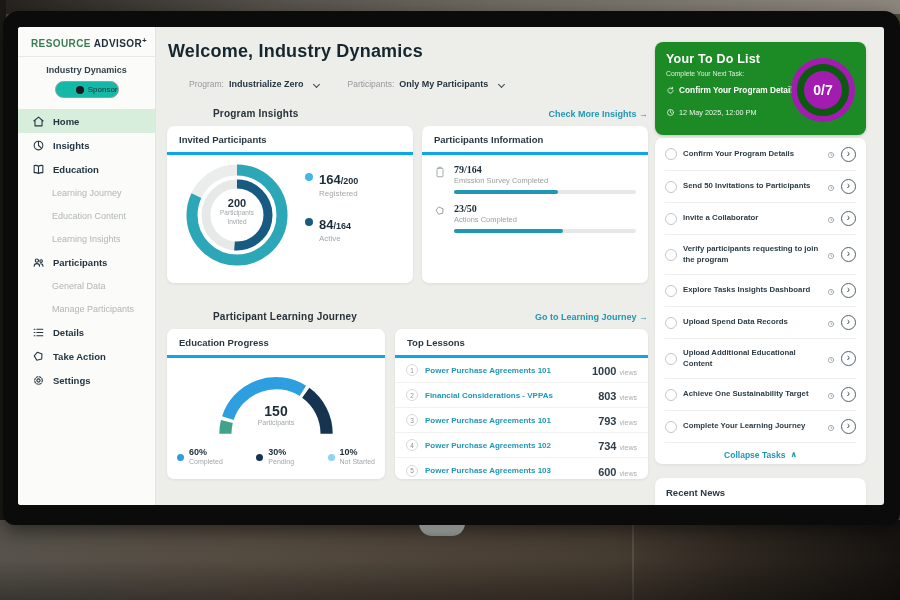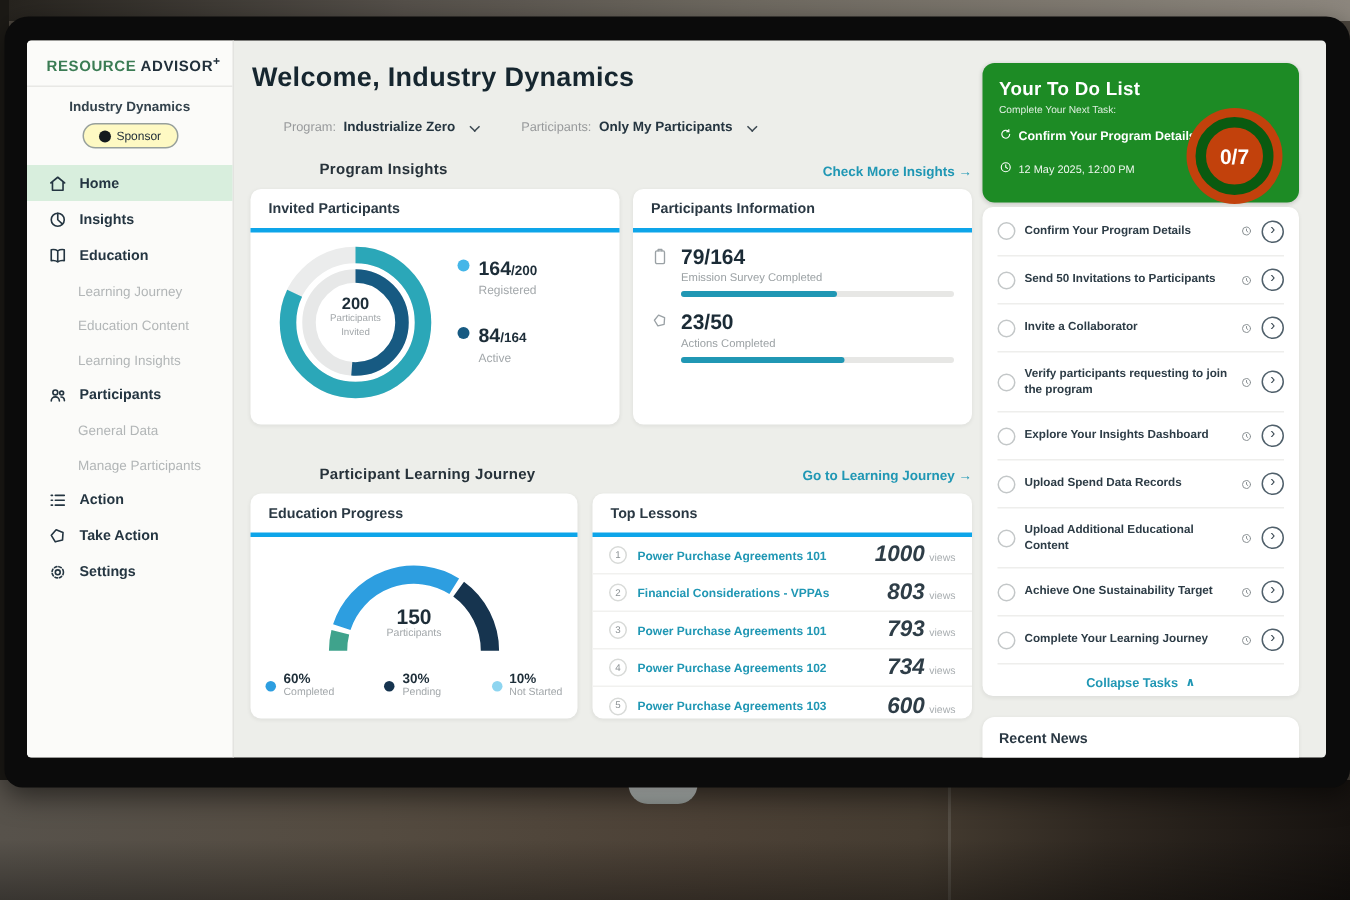--- a/index.html
+++ b/index.html
@@ -25,21 +25,21 @@
     border-radius:16px 16px 12px 12px;box-shadow:0 6px 18px rgba(0,0,0,.5);}
   #screen{position:absolute;left:15px;top:16px;width:866px;height:478px;background:#edeeea;
     border-radius:3px;overflow:hidden;}
 
   
   #sidebar{position:absolute;left:0;top:0;width:138px;height:478px;background:#fbfbf9;border-right:1px solid #e3e3e0;}
   #logo{padding:9px 0 7px 13px;font-size:10px;font-weight:700;letter-spacing:.4px;border-bottom:1px solid #e8e8e5;}
   #logo .g{color:#3b7c54;} #logo .d{color:#22303b;} #logo .plus{color:#22303b;font-size:8px;vertical-align:4px;}
   #org-name{margin-top:8px;text-align:center;font-size:9px;font-weight:700;color:#33424c;}
   #sponsor-pill{margin:6px auto 0;width:64px;height:17px;border:1px solid #97a09c;border-radius:9px;
-    display:flex;align-items:center;justify-content:center;gap:4px;font-size:8px;color:#22303b;background:#fef9c3;}
+    display:flex;align-items:center;justify-content:flex-end;gap:4px;font-size:8px;color:#22303b;background:#14b8a6;}
   #sponsor-pill .dot{width:8px;height:8px;border-radius:50%;background:#141a1e;}
   #nav{margin-top:11px;display:flex;flex-direction:column;}
   .nav-item{height:24px;display:flex;align-items:center;gap:8px;padding-left:13px;
     font-size:9.5px;font-weight:700;color:#243541;cursor:pointer;}
   .nav-item.sub{height:23px;padding-left:34px;font-size:9px;font-weight:400;color:#b2b6b7;}
   .nav-item.active{background:#d8eedd;}
   .nav-icon{width:14px;height:14px;display:flex;align-items:center;justify-content:center;}
   .nav-icon svg{width:13px;height:13px;stroke:#243541;fill:none;stroke-width:2;stroke-linecap:round;stroke-linejoin:round;}
 
   
@@ -68,21 +68,21 @@
   .legend-item{display:flex;align-items:flex-start;gap:6px;}
   .legend-dot{width:8px;height:8px;border-radius:50%;margin-top:3px;}
   .legend-big{font-size:13px;font-weight:800;color:#1d2d38;}
   .legend-small{font-size:9px;font-weight:700;color:#1d2d38;}
   .legend-sub{font-size:8px;color:#a2a7aa;margin-top:1px;}
 
   
   #card-info{left:404px;top:99px;width:226px;height:157px;}
   .stat-row{display:flex;gap:8px;padding:9px 14px 0 12px;}
   .stat-icon svg{width:12px;height:12px;stroke:#9aa1a5;fill:none;stroke-width:1.8;stroke-linecap:round;stroke-linejoin:round;}
-  .stat-value{font-size:14px;font-weight:800;color:#1b2b36;line-height:1.1;}
+  .stat-value{font-size:10px;font-weight:800;color:#1b2b36;line-height:1.1;font-family:Liberation Serif, serif;}
   .stat-label{font-size:7.5px;color:#9ba1a4;margin-top:1px;}
   .bar{width:182px;height:4px;border-radius:2px;background:#e7e7e5;margin-top:5px;}
   .bar-fill{height:4px;border-radius:2px;background:#2097b4;}
 
   
   #card-edu{left:149px;top:302px;width:218px;height:150px;}
   #gauge-wrap{position:absolute;left:34px;top:30px;width:150px;height:82px;}
   #gauge-center{position:absolute;left:0;top:44px;width:150px;text-align:center;}
   #gauge-center .v{font-size:14px;font-weight:700;color:#1d2d38;}
   #gauge-center .l{font-size:7px;color:#a2a7aa;}
@@ -92,33 +92,33 @@
   .gl-pct{font-size:9px;font-weight:800;color:#1d2d38;}
   .gl-label{font-size:7px;color:#a2a7aa;margin-top:1px;}
 
   
   #card-lessons{left:377px;top:302px;width:253px;height:150px;}
   .lesson-row{display:flex;align-items:center;gap:7px;padding:0 11px;height:25px;border-bottom:1px solid #f1f1ef;}
   .lesson-row:last-child{border-bottom:none;}
   .rank{width:12px;height:12px;border:1px solid #d8dad8;border-radius:50%;font-size:6.5px;color:#8b9194;
     display:flex;align-items:center;justify-content:center;flex:none;}
   .lesson-title{font-size:8px;font-weight:700;color:#2097b4;flex:1;white-space:nowrap;overflow:hidden;cursor:pointer;}
-  .views-n{font-size:15px;font-weight:800;color:#2e3d47;font-style:italic;}
+  .views-n{font-size:11px;font-weight:800;color:#2e3d47;}
   .views-l{font-size:7px;color:#a9aeb1;margin-left:3px;}
 
   
   #card-todo-hero{left:637px;top:15px;width:211px;height:93px;border-radius:8px;background:#1d8b25;position:absolute;
     box-shadow:0 1px 3px rgba(30,30,30,.2);padding:10px 11px;color:#fff;}
   #todo-title{font-size:12.5px;font-weight:800;letter-spacing:.2px;}
   #todo-sub{font-size:6.8px;opacity:.85;margin-top:4px;}
   .hero-row{display:flex;align-items:center;gap:4px;margin-top:4px;}
   .hero-row svg{width:9px;height:9px;stroke:#fff;fill:none;stroke-width:2;stroke-linecap:round;}
   #todo-next{font-size:8.3px;font-weight:700;}
   #todo-due{font-size:7.3px;opacity:.92;}
-  #todo-ring{position:absolute;right:11px;top:30px;width:64px;height:64px;border-radius:50%;background:#c2410c;}
+  #todo-ring{position:absolute;right:11px;top:16px;width:64px;height:64px;border-radius:50%;background:#a21caf;}
   #todo-ring-inner{position:absolute;left:6px;top:6px;width:52px;height:52px;border-radius:50%;border:7px solid #0a5a10;}
   #todo-progress{position:absolute;left:0;top:0;width:64px;height:64px;display:flex;align-items:center;justify-content:center;
     font-size:14px;font-weight:800;color:#fff;}
 
   
   #card-todo-list{left:637px;top:111px;width:211px;height:326px;padding:0 10px;}
   .todo-row{display:flex;align-items:center;gap:6px;border-top:1px solid #eeeeec;min-height:32px;padding:3px 0;}
   .todo-row:first-child{border-top:none;}
   .todo-check{width:12px;height:12px;border:1.5px solid #c3c7c8;border-radius:50%;flex:none;cursor:pointer;}
   .todo-label{flex:1;font-size:7.8px;font-weight:600;color:#2d3c46;line-height:1.35;}
@@ -209,21 +209,21 @@
         </div>
         <div class="nav-item sub">
           <span>Manage Participants</span>
         </div>
         <div class="nav-item">
           <span class="nav-icon">
                 <svg viewBox="0 0 24 24">
                   <path d="M4 6h1.5M9 6h11M4 12h1.5M9 12h11M4 18h1.5M9 18h11"></path>
                 </svg>
               </span>
-          <span>Action</span>
+          <span>Details</span>
         </div>
         <div class="nav-item">
           <span class="nav-icon">
                 <svg viewBox="0 0 24 24">
                   <path d="M12 3.8 19.4 9l-2.8 8.9H7.4L4.6 9z" transform="rotate(-14 12 12)"></path>
                 </svg>
               </span>
           <span>Take Action</span>
         </div>
         <div class="nav-item">
@@ -444,21 +444,21 @@
         <span class="todo-check"></span>
         <span class="todo-label">Verify participants requesting to join the program</span>
         <span class="todo-clock"><svg viewBox="0 0 24 24">
                 <circle cx="12" cy="12" r="8"></circle>
                 <path d="M12 8v4l2.7 2"></path>
               </svg></span>
         <span class="todo-go"></span>
       </div>
       <div class="todo-row">
         <span class="todo-check"></span>
-        <span class="todo-label">Explore Your Insights Dashboard</span>
+        <span class="todo-label">Explore Tasks Insights Dashboard</span>
         <span class="todo-clock"><svg viewBox="0 0 24 24">
                 <circle cx="12" cy="12" r="8"></circle>
                 <path d="M12 8v4l2.7 2"></path>
               </svg></span>
         <span class="todo-go"></span>
       </div>
       <div class="todo-row">
         <span class="todo-check"></span>
         <span class="todo-label">Upload Spend Data Records</span>
         <span class="todo-clock"><svg viewBox="0 0 24 24">

